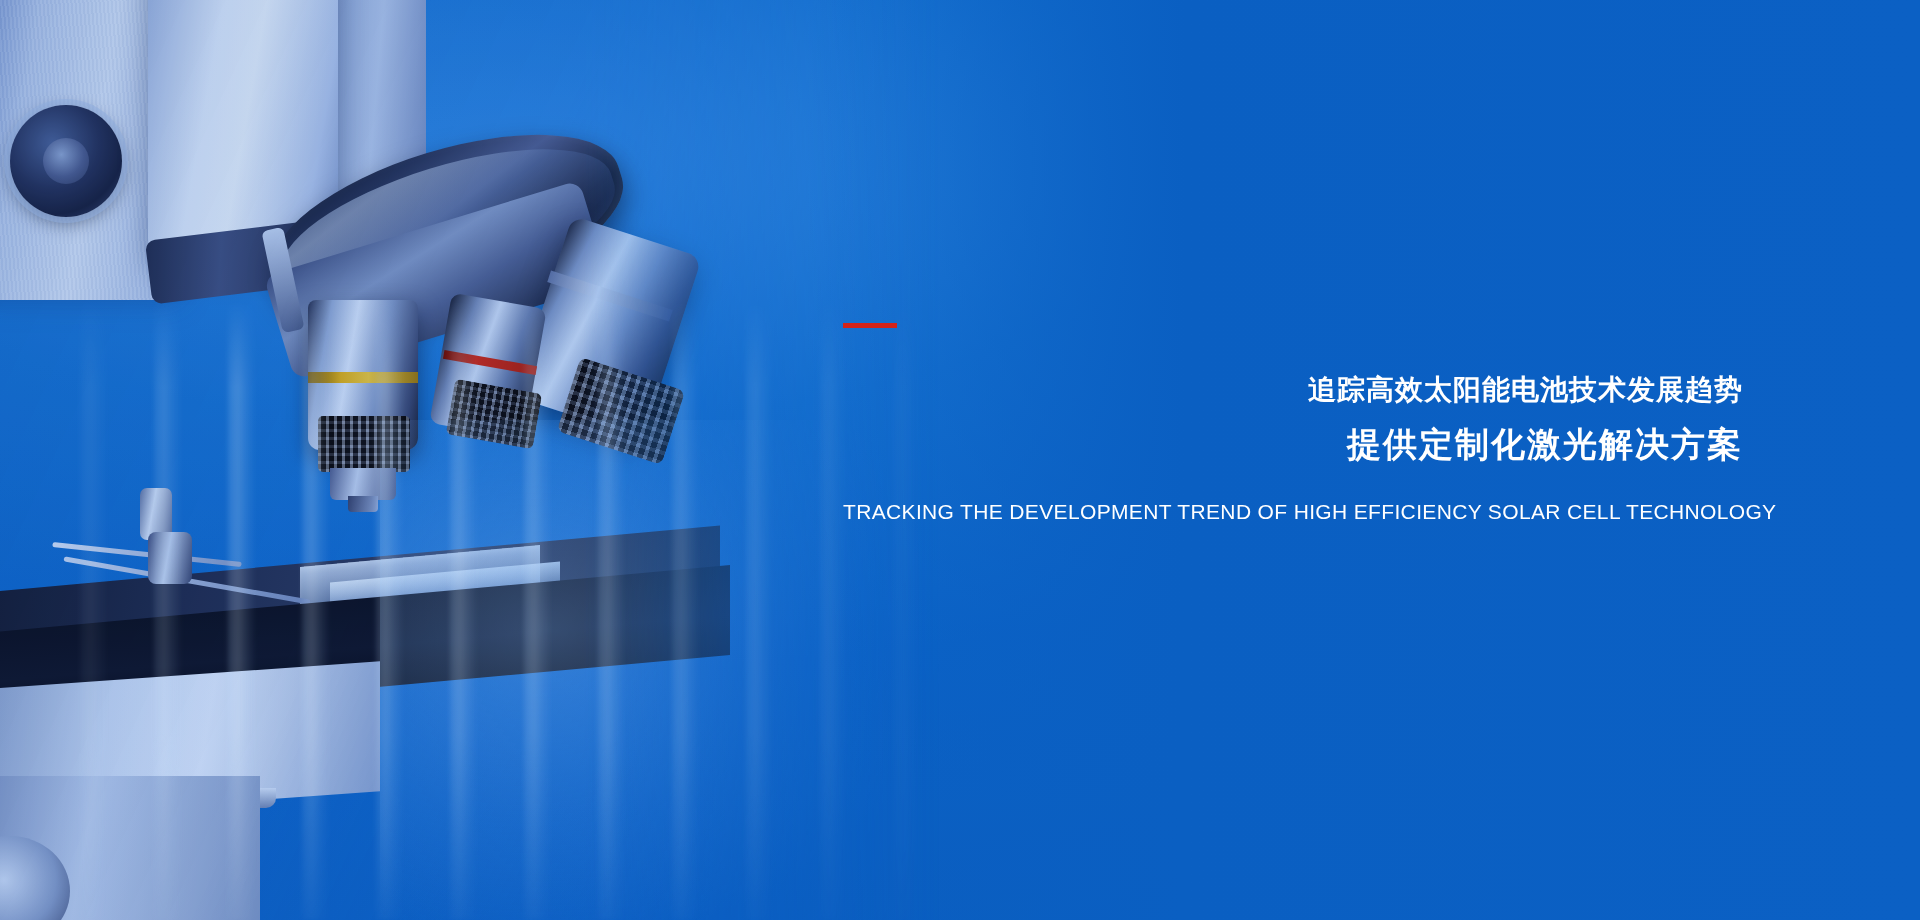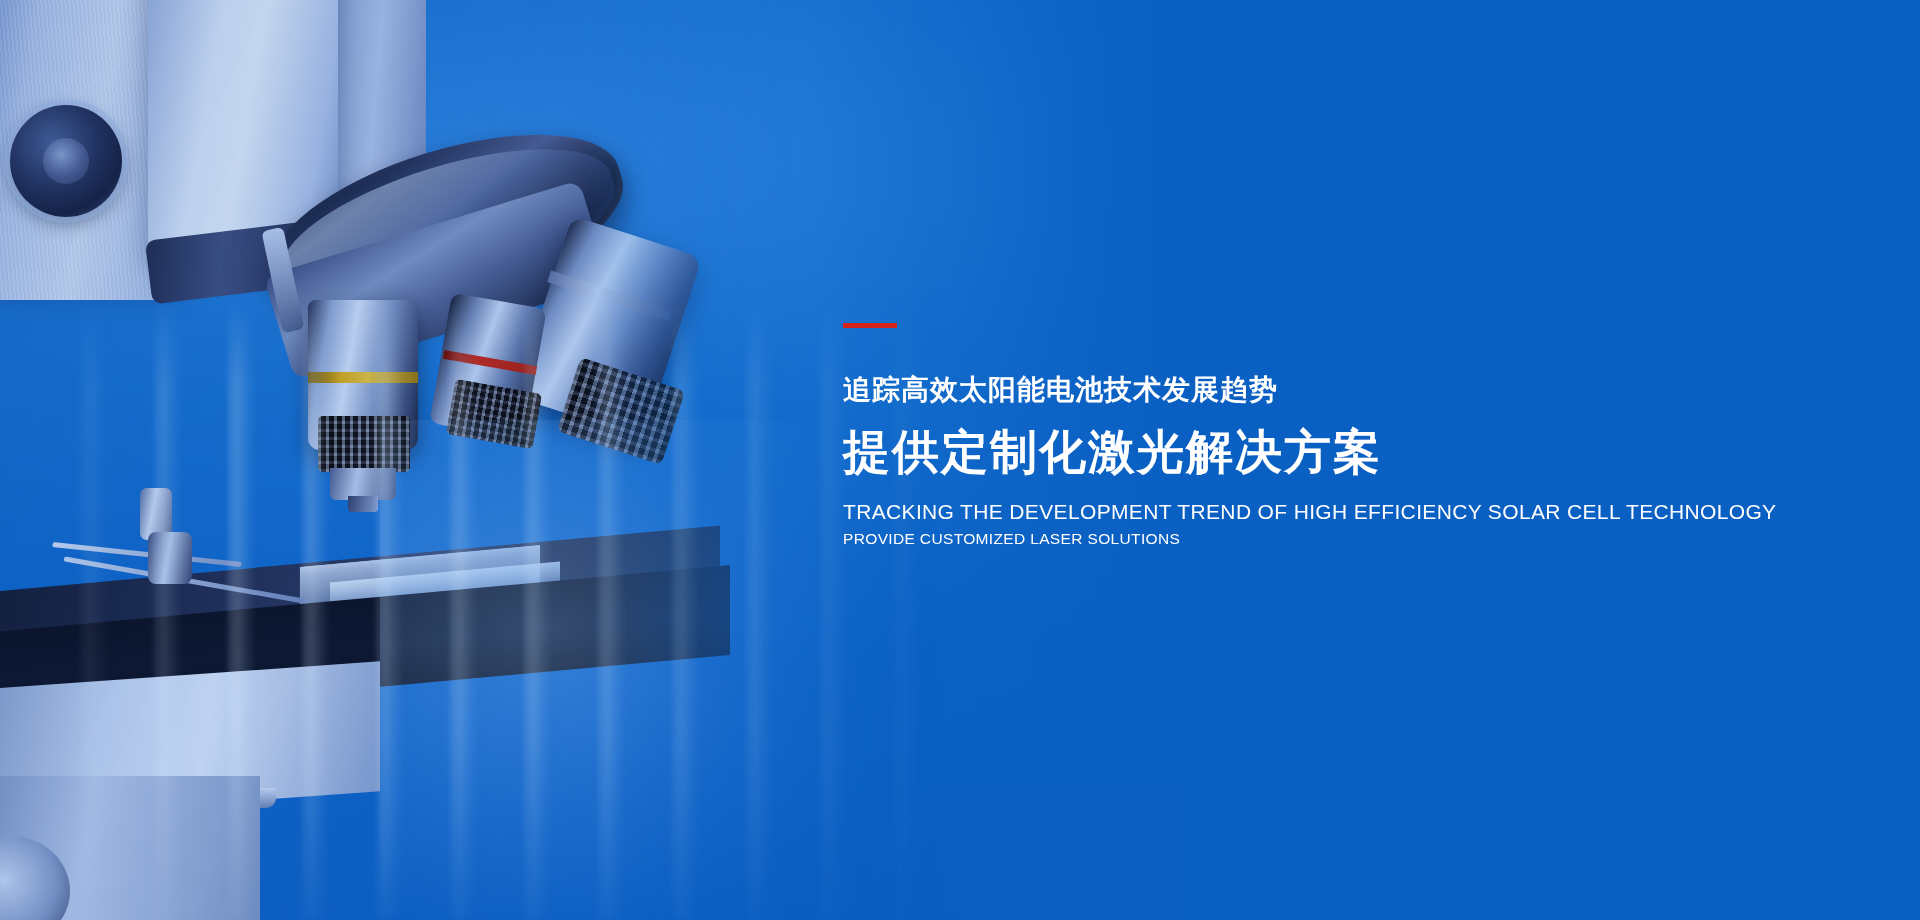--- a/index.html
+++ b/index.html
@@ -162,30 +162,30 @@
     mix-blend-mode:multiply;}
   .photo-glow{position:absolute;left:380px;top:420px;width:560px;height:520px;
     background:radial-gradient(ellipse at 30% 40%,rgba(150,200,255,.30) 0%,rgba(120,180,250,.12) 45%,rgba(0,0,0,0) 72%);}
 
   
   .content{position:absolute;left:843px;top:0;width:1000px;height:920px;}
   .accent-bar{position:absolute;left:0;top:323px;width:54px;height:5px;}
   .subtitle{position:absolute;left:0;top:373px;width:900px;
     font-size:28px;font-weight:bold;color:#ffffff;letter-spacing:1px;line-height:1.2;white-space:nowrap;}
   .headline{position:absolute;left:0;top:424px;width:900px;
-    font-size:47px;font-weight:bold;color:#ffffff;letter-spacing:2px;line-height:1.18;white-space:nowrap;}
+    font-size:34px;font-weight:bold;color:#ffffff;letter-spacing:2px;line-height:1.18;white-space:nowrap;}
   .en-line1{position:absolute;left:0;top:500px;width:900px;
     font-size:21px;color:#ffffff;letter-spacing:.35px;white-space:nowrap;}
   .en-line2{position:absolute;left:0;top:530px;width:900px;
     font-size:15.5px;color:#ffffff;letter-spacing:.35px;white-space:nowrap;}
 </style>
 </head>
 <body>
 
-<div class="banner" style="background-color: rgb(11, 95, 194);">
+<div class="banner" style="background-color: rgb(11, 95, 194); text-align: right;">
 
   <div class="bg-base"></div>
   <div class="bg-right"></div>
 
   <div class="photo">
     <div class="scope-body"></div>
     <div class="pillar"></div>
     <div class="pillar-edge"></div>
     <div class="pillar2"></div>
     <div class="scope-knob"></div>
@@ -230,16 +230,15 @@
     <div class="photo-glow"></div>
   </div>
 
   <div class="streaks"></div>
 
   <div class="content">
     <div class="accent-bar" style="background: rgb(212, 35, 24);"></div>
     <div class="subtitle">追踪高效太阳能电池技术发展趋势</div>
     <div class="headline">提供定制化激光解决方案</div>
     <div class="en-line1">TRACKING THE DEVELOPMENT TREND OF HIGH EFFICIENCY SOLAR CELL TECHNOLOGY</div>
-    <div class="en-line2">PROVIDE CUSTOMIZED LASER SOLUTIONS</div>
   </div>
 
 </div>
 
 </body></html>

